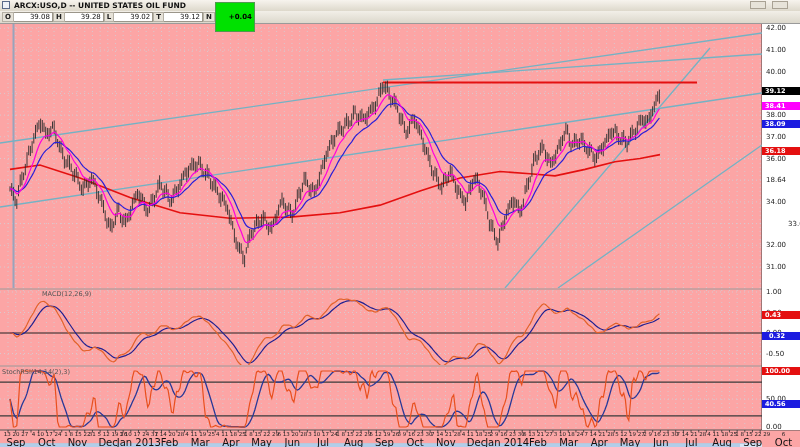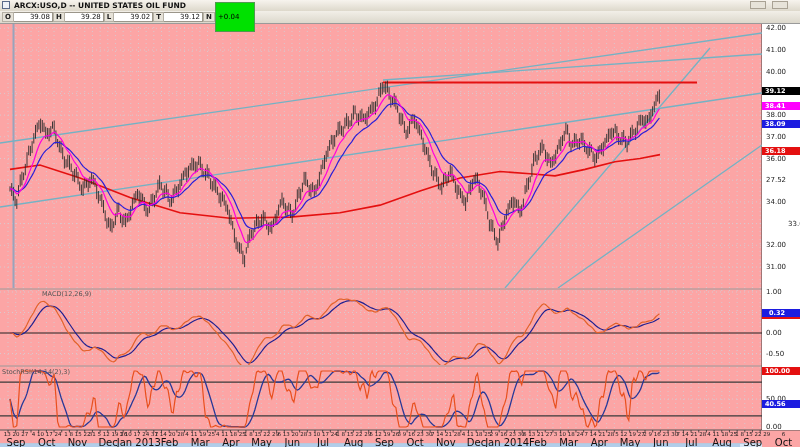--- a/index.html
+++ b/index.html
@@ -11,22 +11,22 @@
     border:1px solid #5a6a88;box-sizing:border-box;}
   #title-text{position:absolute;left:14px;top:1px;font-size:7.5px;font-weight:bold;color:#111;white-space:nowrap;}
   .tb-btn{position:absolute;top:1px;width:16px;height:8px;background:#e7e3d9;border:1px solid #a9a294;box-sizing:border-box;}
   #quotebar{position:absolute;left:0;top:11px;width:800px;height:12px;
     background:linear-gradient(#f2efe8,#dcd8cc);border-bottom:1px solid #9a9a9a;z-index:30;}
   #quote-fields{position:absolute;left:2px;top:1px;height:10px;display:flex;align-items:center;}
   .qlabel{font-size:7px;font-weight:bold;color:#222;background:#e6e2d8;border:1px solid #b5b0a4;
     padding:0 2px;height:8px;line-height:8px;}
   .qval{font-size:7px;color:#111;background:#ffffff;border:1px solid #9b968a;border-left:none;
     width:34px;height:8px;line-height:8px;text-align:right;padding:0 2px;}
-  .qnet{font-size:7px;font-weight:normal;color:#000;border:1px solid #4f9a4f;
-    width:34px;height:8px;line-height:8px;padding:10px 2px;}
+  .qnet{font-size:7px;font-weight:bold;color:#000;border:1px solid #4f9a4f;
+    width:34px;height:8px;line-height:8px;text-align:right;padding:10px 2px;}
   #axis-strip{position:absolute;left:762px;top:23px;width:38px;height:407px;background:#fff;z-index:10;}
   .ytick{position:absolute;left:766px;width:33px;font-size:7px;color:#222;height:8px;line-height:8px;z-index:11;}
   .badge{position:absolute;left:762px;width:38px;font-size:6.5px;font-weight:bold;height:8px;line-height:8px;
     text-align:left;padding-left:3px;box-sizing:border-box;z-index:12;}
   .pane-label{position:absolute;left:2px;font-size:6.5px;color:#555;z-index:9;}
   .day-row{position:absolute;top:431px;font-size:5.5px;color:#222;white-space:nowrap;transform:translateX(-50%);z-index:9;}
   .month-row{position:absolute;top:437px;font-size:10px;color:#111;white-space:nowrap;transform:translateX(-50%);z-index:9;}
   #hscroll{position:absolute;left:0;top:443px;width:762px;height:4px;background:#d8e6f6;border-top:1px solid #b8c8dc;z-index:8;}
   #hscroll-thumb{position:absolute;left:0;top:0;width:740px;height:4px;background:#b2cde9;}
   svg{position:absolute;left:0;top:0;z-index:1;}
@@ -517,38 +517,38 @@
 
   <div id="axis-strip"></div>
   <div id="labels-layer">
       <div class="ytick" style="top: 24.3px;">42.00</div>
       <div class="ytick" style="top: 46px;">41.00</div>
       <div class="ytick" style="top: 67.7px;">40.00</div>
       <div class="ytick" style="top: 89.4px;">39.00</div>
       <div class="ytick" style="top: 111.1px;">38.00</div>
       <div class="ytick" style="top: 132.8px;">37.00</div>
       <div class="ytick" style="top: 154.5px;">36.00</div>
-      <div class="ytick" style="top: 176.2px;">27.52</div>
+      <div class="ytick" style="top: 176.2px;">18.64</div>
       <div class="ytick" style="top: 197.9px;">34.00</div>
       <div class="ytick" style="top: 219.6px; margin-left: 22px;">33.00</div>
       <div class="ytick" style="top: 241.3px;">32.00</div>
       <div class="ytick" style="top: 263px;">31.00</div>
       <div class="ytick" style="top: 288px;">1.00</div>
       <div class="ytick" style="top: 308.5px;">0.50</div>
       <div class="ytick" style="top: 329px;">0.00</div>
       <div class="ytick" style="top: 349.5px;">-0.50</div>
       <div class="ytick" style="top: 367px;">100.00</div>
       <div class="ytick" style="top: 395px;">50.00</div>
       <div class="ytick" style="top: 423px;">0.00</div>
       <div class="badge" style="top: 86.796px; background: rgb(0, 0, 0); color: rgb(255, 255, 255);">39.12</div>
       <div class="badge" style="top: 102.203px; background: rgb(255, 0, 255); color: rgb(255, 255, 255);">38.41</div>
       <div class="badge" style="top: 120px; background: rgb(28, 28, 224); color: rgb(255, 255, 255);">38.09</div>
       <div class="badge" style="top: 146.594px; background: rgb(228, 16, 16); color: rgb(255, 255, 255);">36.18</div>
       <div class="badge" style="top: 311px; background: rgb(228, 16, 16); color: rgb(255, 255, 255);">0.43</div>
-      <div class="badge" style="top: 309px; background: rgb(28, 28, 224); color: rgb(255, 255, 255); padding-left: 7px;">0.32</div>
+      <div class="badge" style="top: 332px; background: rgb(28, 28, 224); color: rgb(255, 255, 255); padding-left: 7px;">0.32</div>
       <div class="badge" style="top: 367px; background: rgb(228, 16, 16); color: rgb(255, 255, 255);">100.00</div>
       <div class="badge" style="top: 400px; background: rgb(28, 28, 224); color: rgb(255, 255, 255);">40.56</div>
       <div class="pane-label" style="top: 290px; padding-left: 40px;">MACD(12,26,9)</div>
       <div class="pane-label" style="top: 368px;">StochRSI(14,14(2),3)</div>
       <div class="day-row" style="left: 16px;">13 20 27</div>
       <div class="month-row" style="left: 16px;">Sep</div>
       <div class="day-row" style="left: 46.7px;">4 10 17 24</div>
       <div class="month-row" style="left: 46.7px;">Oct</div>
       <div class="day-row" style="left: 77.4px;">1 8 15 22</div>
       <div class="month-row" style="left: 77.4px;">Nov</div>

